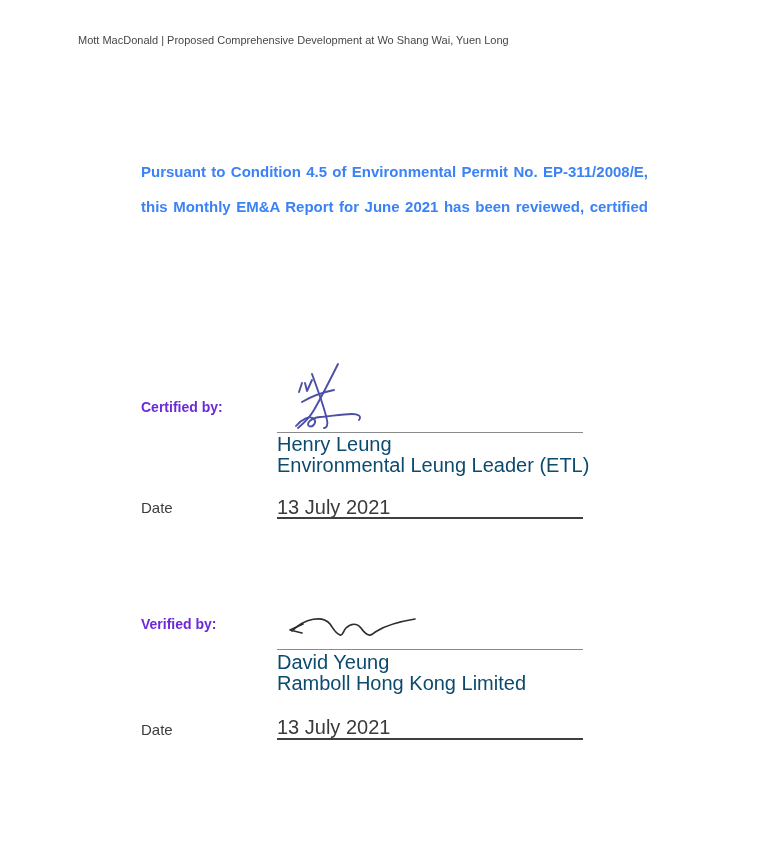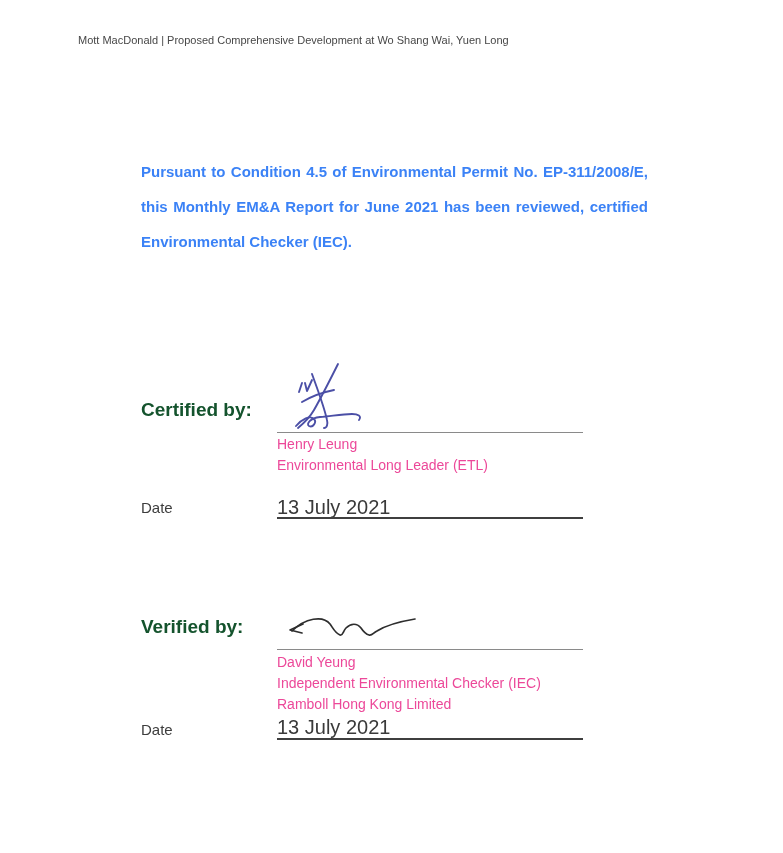--- a/index.html
+++ b/index.html
@@ -32,45 +32,45 @@
   }
   .st-line.just {
     white-space: normal;
     text-align: justify;
     text-align-last: justify;
     -moz-text-align-last: justify;
   }
 
   .role-label {
     font-weight: bold;
-    font-size: 19px;
-    color: #14532d;
+    font-size: 14px;
+    color: #6d28d9;
     white-space: nowrap;
   }
   .plain-label {
     font-size: 15px;
     color: #3d3d3d;
     white-space: nowrap;
   }
 
   .sig-svg { display: block; }
 
   .sig-line {
     width: 306px; height: 0;
     border-top: 1px solid #8a8a8a;
   }
   .date-line {
     width: 306px; height: 0;
     border-top: 2px solid #3f3f3f;
   }
 
   .sig-block {
-    font-size: 14px;
+    font-size: 20px;
     line-height: 21px;
-    color: #ec4899;
+    color: #0c4a6e;
     white-space: nowrap;
   }
   .date-value {
     font-size: 20px;
     color: #3a3a3a;
     white-space: nowrap;
   }
 
   
   #cert-label   { left: 141px; top: 399px; }
@@ -92,60 +92,58 @@
 </head>
 <body>
 
 <div>
 
   <div class="abs doc-header">Mott MacDonald | Proposed Comprehensive Development at Wo Shang Wai, Yuen Long</div>
 
   <div class="abs statement">
     <div class="st-line just">Pursuant to Condition 4.5 of Environmental Permit No. EP-311/2008/E,</div>
     <div class="st-line just">this Monthly EM&amp;A Report for June 2021 has been reviewed, certified</div>
-    <div class="st-line">Environmental Checker (IEC).</div>
   </div>
 
   <div class="abs role-label" id="cert-label">Certified by:</div>
 
   <svg class="abs sig-svg" id="cert-sig" width="90" height="70" viewBox="0 0 90 70">
     <g fill="none" stroke-width="1.9" stroke-linecap="round" stroke-linejoin="round">
       <path d="M13,30 l3,-9 m3,0 l2,8 l5,-11" stroke="#4b4fa6"></path>
       <path d="M52,2 C45,16 36,34 28,48 C24,55 18,61 12,66" stroke="#4b4fa6"></path>
       <path d="M26,12 C31,26 38,44 41,58 C42,62 41,66 38,66" stroke="#4b4fa6"></path>
       <path d="M16,40 C26,34 38,30 48,28" stroke="#4b4fa6"></path>
       <path d="M10,64 C16,57 24,53 28,57 C31,60 27,66 23,64 C20,62 24,56 34,55 C46,54 56,52 66,52 C72,52 76,54 73,58" stroke="#4b4fa6"></path>
     </g>
   </svg>
 
   <div class="abs sig-line" id="cert-sigline"></div>
 
   <div class="abs sig-block" id="cert-block">
     <div>Henry Leung</div>
-    <div>Environmental Long Leader (ETL)</div>
+    <div>Environmental Leung Leader (ETL)</div>
   </div>
 
   <div class="abs plain-label" id="cert-date-label">Date</div>
   <div class="abs date-value" id="cert-date-value">13 July 2021</div>
   <div class="abs date-line" id="cert-dateline"></div>
 
   <div class="abs role-label" id="ver-label">Verified by:</div>
 
   <svg class="abs sig-svg" id="ver-sig" width="135" height="42" viewBox="0 0 135 42">
     <g fill="none" stroke-width="1.7" stroke-linecap="round" stroke-linejoin="round">
       <path d="M20,18 L7,24 L19,27" stroke="#2e2e2e"></path>
       <path d="M9,25 C22,12 40,9 47,18 C50,22 52,27 57,29 C60,30 60,25 63,22 C68,17 74,17 78,22 C80,25 82,28 86,29 C89,30 90,27 94,25 C105,18 120,15 132,13" stroke="#2e2e2e"></path>
     </g>
   </svg>
 
   <div class="abs sig-line" id="ver-sigline"></div>
 
   <div class="abs sig-block" id="ver-block">
     <div>David Yeung</div>
-    <div>Independent Environmental Checker (IEC)</div>
     <div>Ramboll Hong Kong Limited</div>
   </div>
 
   <div class="abs plain-label" id="ver-date-label">Date</div>
   <div class="abs date-value" id="ver-date-value">13 July 2021</div>
   <div class="abs date-line" id="ver-dateline"></div>
 
 </div>
 
 </body></html>

